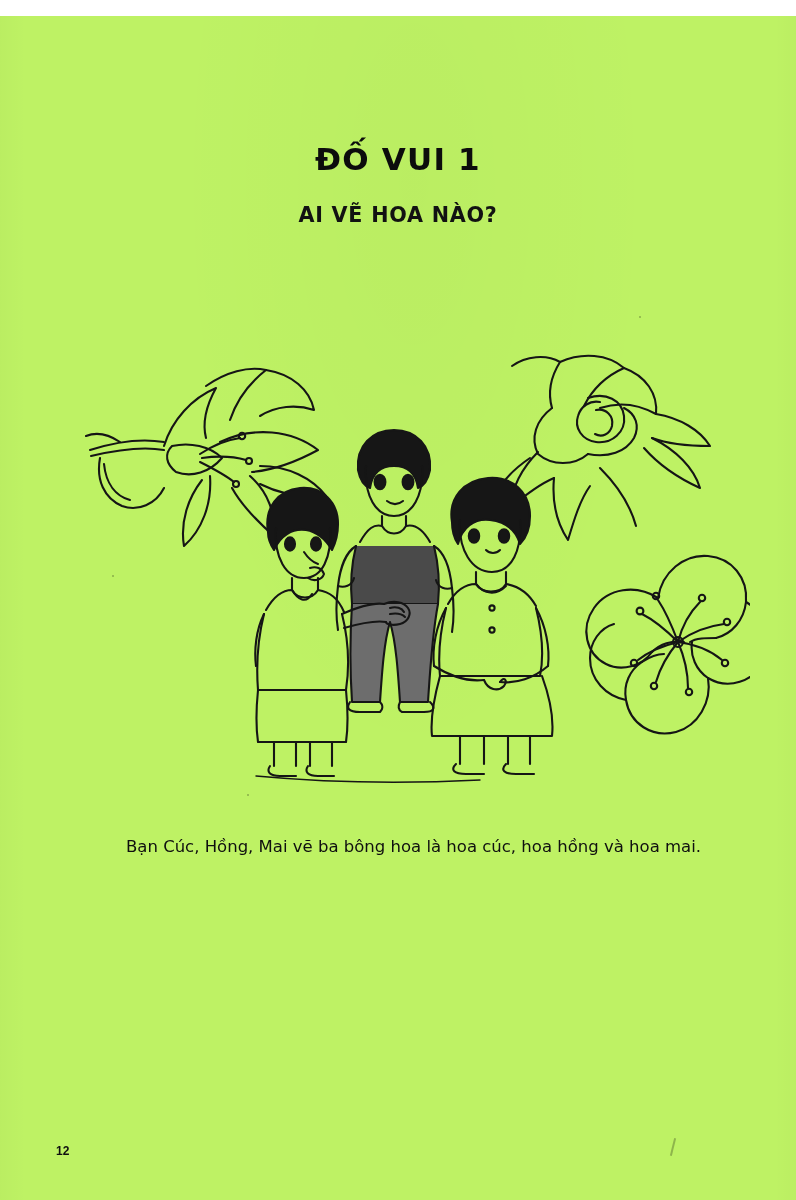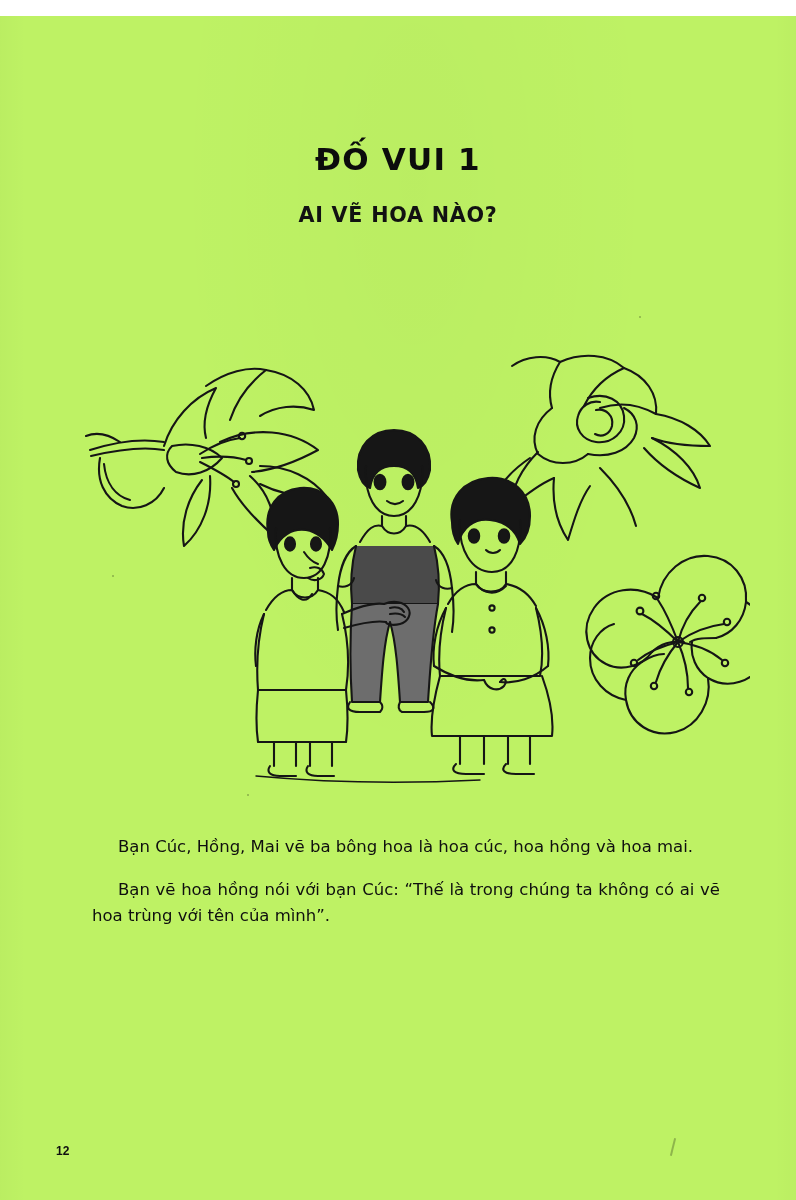--- a/index.html
+++ b/index.html
@@ -70,21 +70,21 @@
     position: absolute;
     left: 84px;
     top: 818px;
     width: 636px;
     font-family: "DejaVu Sans", sans-serif;
     font-size: 16.5px;
     line-height: 1.62;
     color: #0f0f0f;
   }
   .para {
-    margin: 0 0 16px 8px;
+    margin: 0 0 16px 16px;
     text-indent: 26px;
     text-align: justify;
   }
   .para.last { text-align: left; }
 
   .folio {
     position: absolute;
     left: 56px;
     top: 1128px;
     font-family: Liberation Sans, sans-serif;
@@ -284,21 +284,20 @@
           <path d="M446 418 C440 424 444 428 456 428 L474 428"></path>
         </g>
 
         <path d="M196 430 C260 436 340 438 420 434" stroke-width="1.4"></path>
       </g>
     </svg>
   </div>
 
   <div class="body-text">
     <p class="para">Bạn Cúc, Hồng, Mai vẽ ba bông hoa là hoa cúc, hoa hồng và hoa mai.</p>
-    <p class="para">Bạn vẽ hoa hồng nói với bạn Cúc: “Thế là trong chúng ta không có ai vẽ hoa trùng với tên của mình”.</p>
   </div>
 
   <div class="folio">12</div>
   <div class="mark-right"></div>
 
   <div class="speck" style="left:247px; top:778px; width:2px; height:2px;"></div>
   <div class="speck" style="left:639px; top:300px; width:2px; height:2px;"></div>
   <div class="speck" style="left:112px; top:559px; width:2px; height:2px;"></div>
 </div>
 

